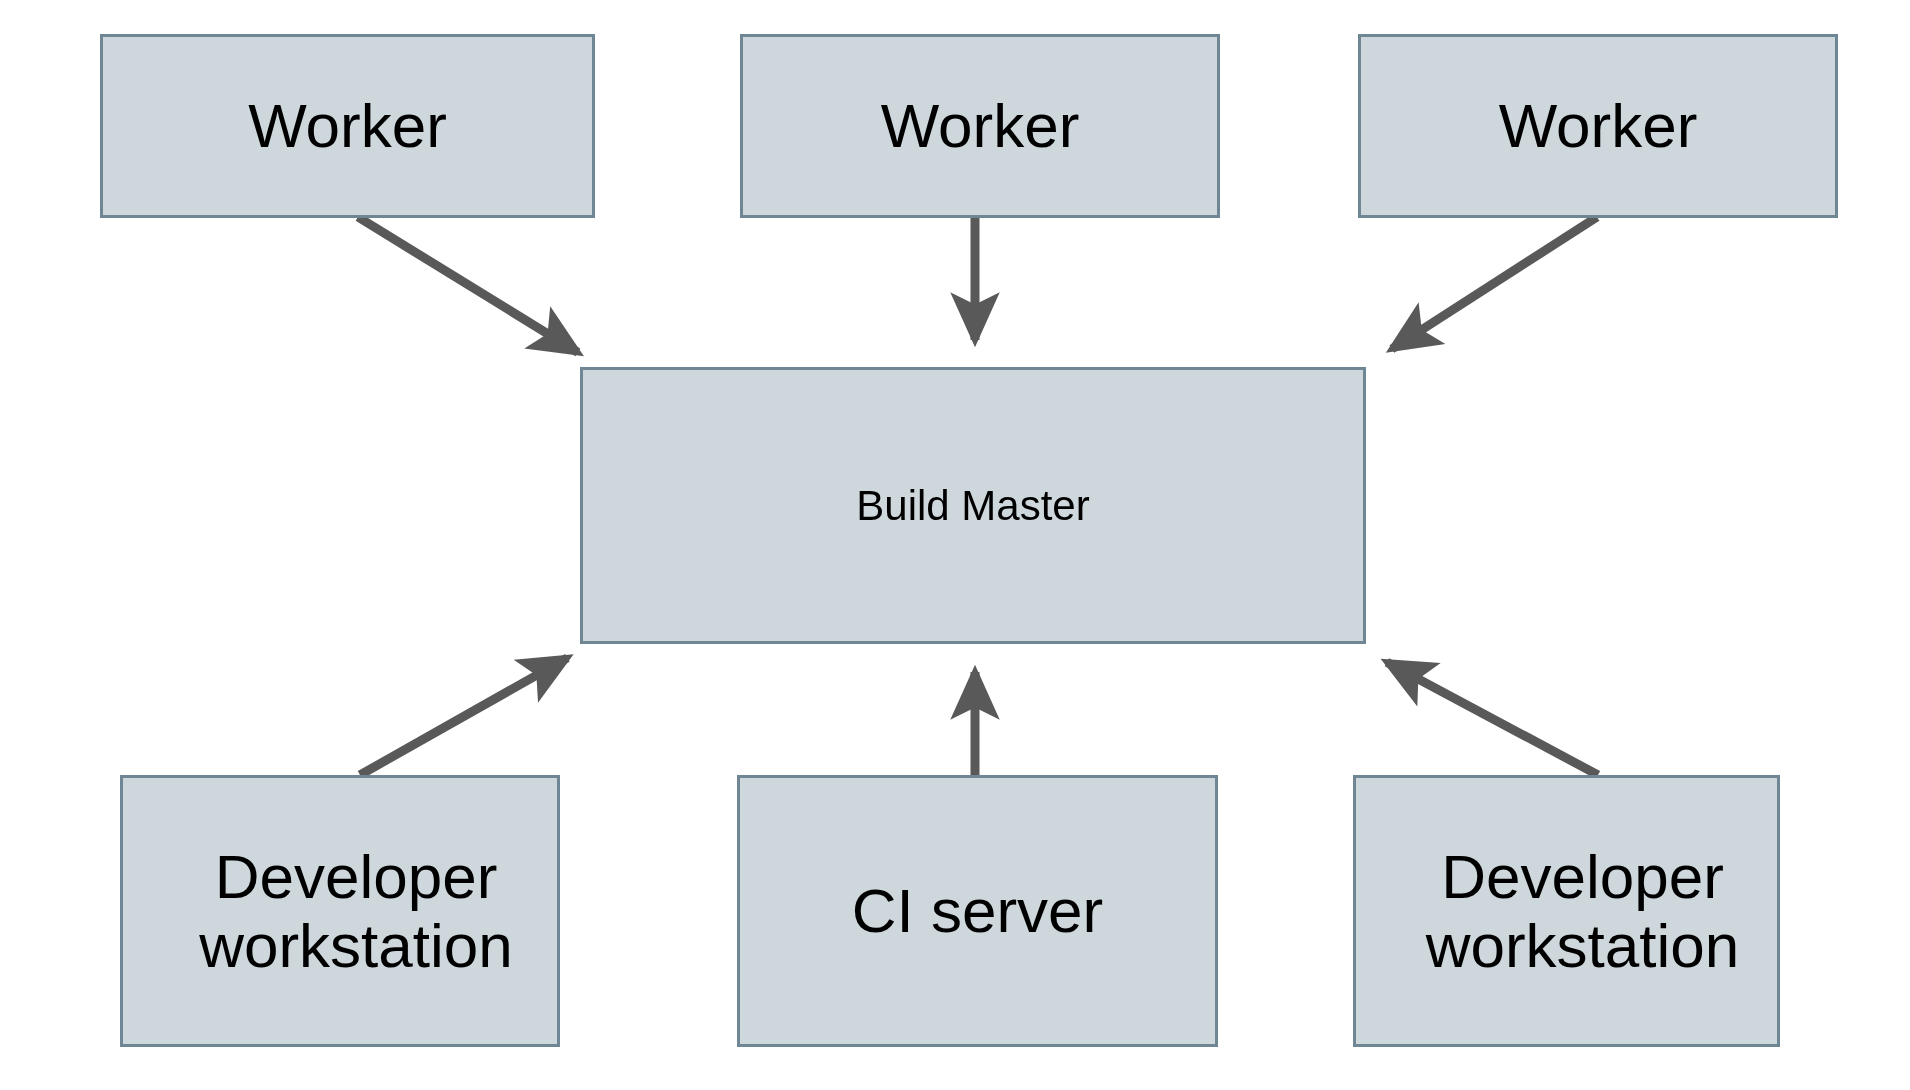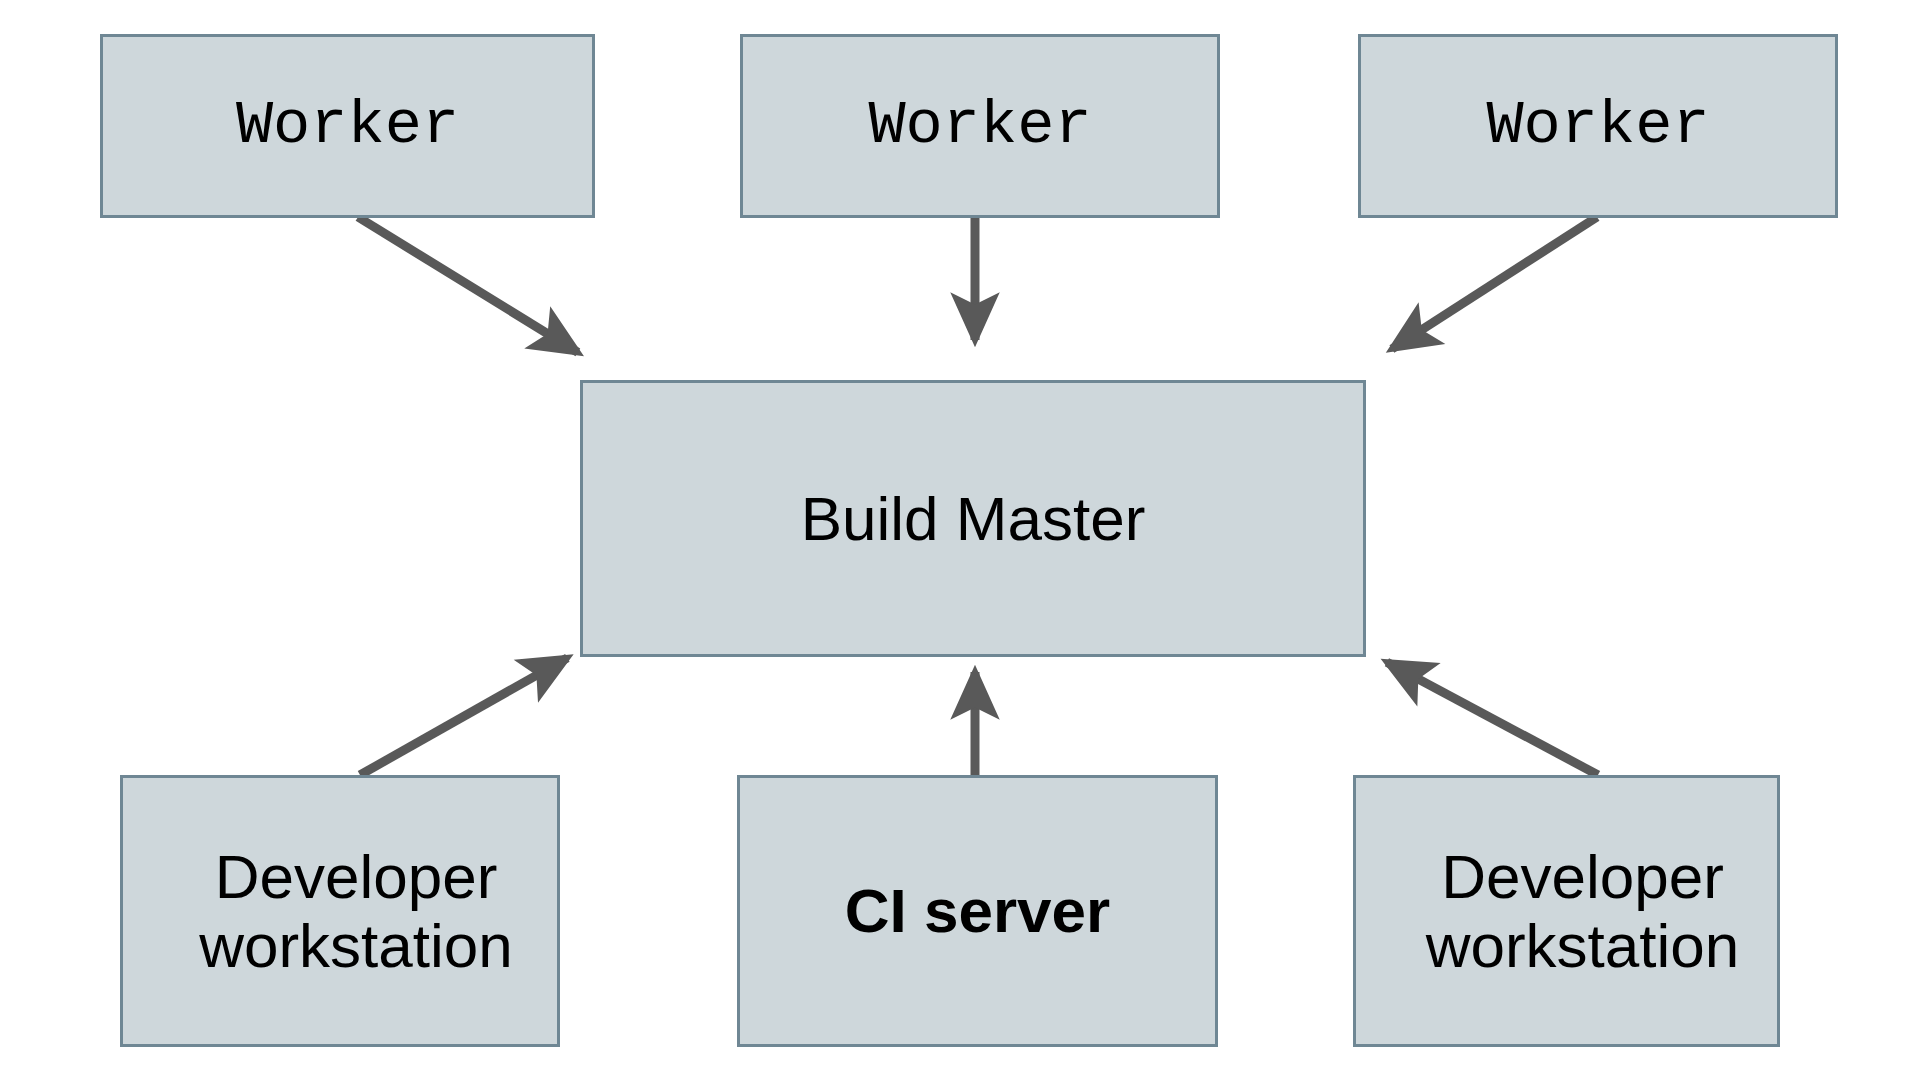--- a/index.html
+++ b/index.html
@@ -35,33 +35,30 @@
     align-items: center;
     justify-content: center;
     text-align: center;
     color: #000000;
     line-height: 1.12;
     white-space: pre-line;
     z-index: 2;
   }
   .node-worker {
     font-size: 62px;
-    font-family: Liberation Mono, monospace;
   }
   .node-master {
-    font-size: 62px;
-    margin-top: 13px;
+    font-size: 42px;
   }
   .node-workstation {
     font-size: 62px;
     padding-left: 32px;
   }
   .node-ci {
     font-size: 62px;
-    font-weight: bold;
   }
 </style>
 </head>
 <body>
 
 <div id="diagram-canvas" style="background: rgb(255, 255, 255);">
 
   <svg id="arrow-layer" viewBox="0 0 1910 1090">
     <defs>
       <marker id="arrowhead" markerWidth="7" markerHeight="7" refX="5.6" refY="3.0" orient="auto" markerUnits="strokeWidth">

